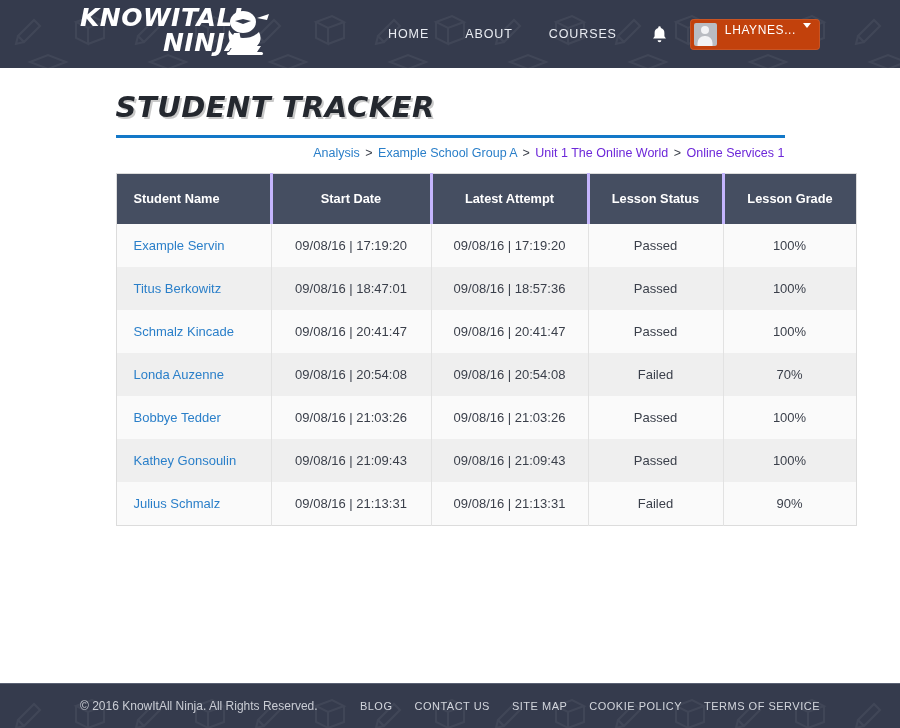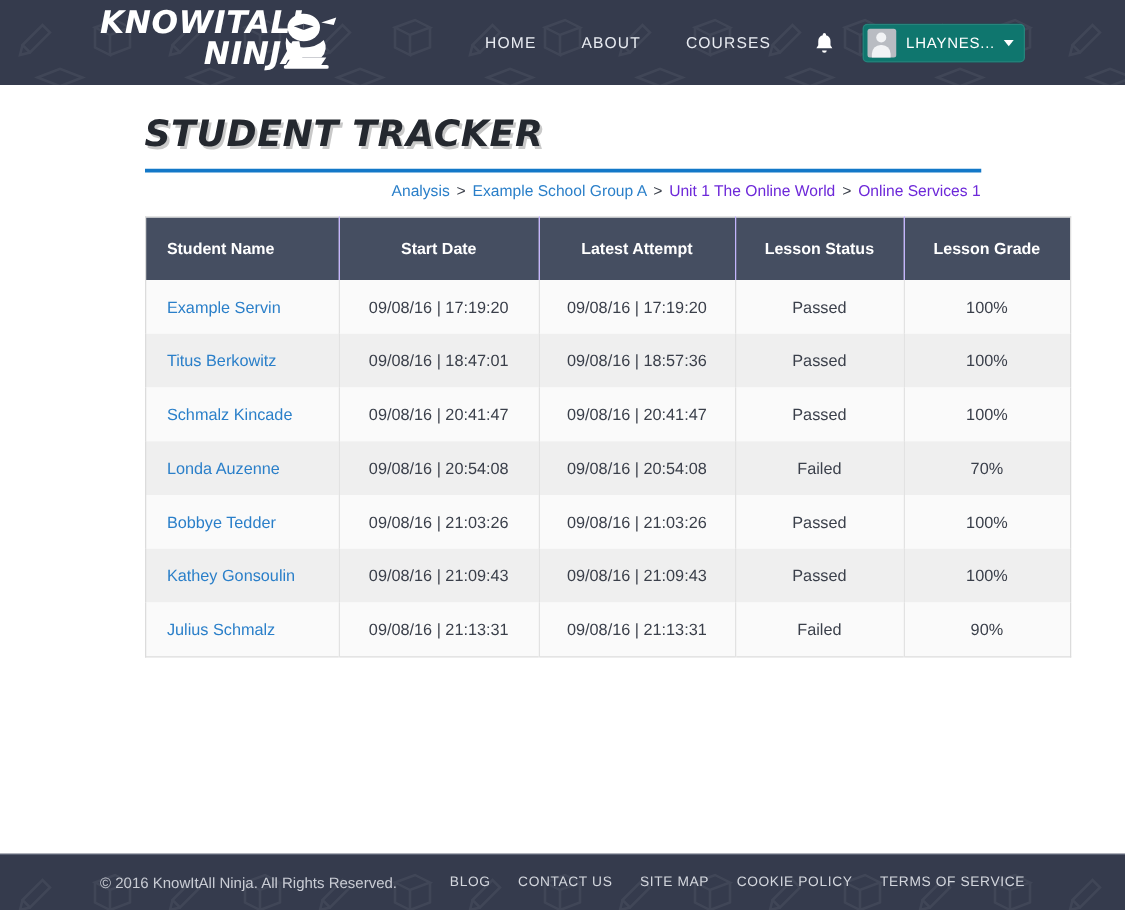--- a/index.html
+++ b/index.html
@@ -84,22 +84,22 @@
 
   .bell-btn {
     padding: 6px 14px 6px 16px;
     display: flex;
     align-items: center;
     cursor: pointer;
   }
 
   .user-btn {
     display: flex;
-    align-items: center;
-    background: #0f766e;
+    align-items: flex-start;
+    background: #c2410c;
     border-radius: 4px;
     padding: 4px 9px 4px 4px;
     margin-left: 8px;
     cursor: pointer;
     box-shadow: 0 0 0 1px rgba(255,255,255,0.10) inset;
   }
   .user-avatar {
     width: 23px;
     height: 23px;
     background: #b9bcc2;
@@ -192,21 +192,21 @@
     border: 1px solid #dcdcdc;
     table-layout: fixed;
   }
   .tracker-table thead th {
     background: #454e61;
     color: #ffffff;
     font-size: 12.8px;
     font-weight: bold;
     padding: 16px 10px;
     text-align: center;
-    border-right: 1px solid #c4b5fd;
+    border-right: 3px solid #c4b5fd;
     height: 50px;
   }
   .tracker-table thead th:last-child { border-right: none; }
   .tracker-table thead th.col-name { text-align: left; padding-left: 17px; }
 
   .tracker-table tbody td {
     font-size: 13px;
     color: #3a3f4a;
     text-align: center;
     padding: 14px 10px;

